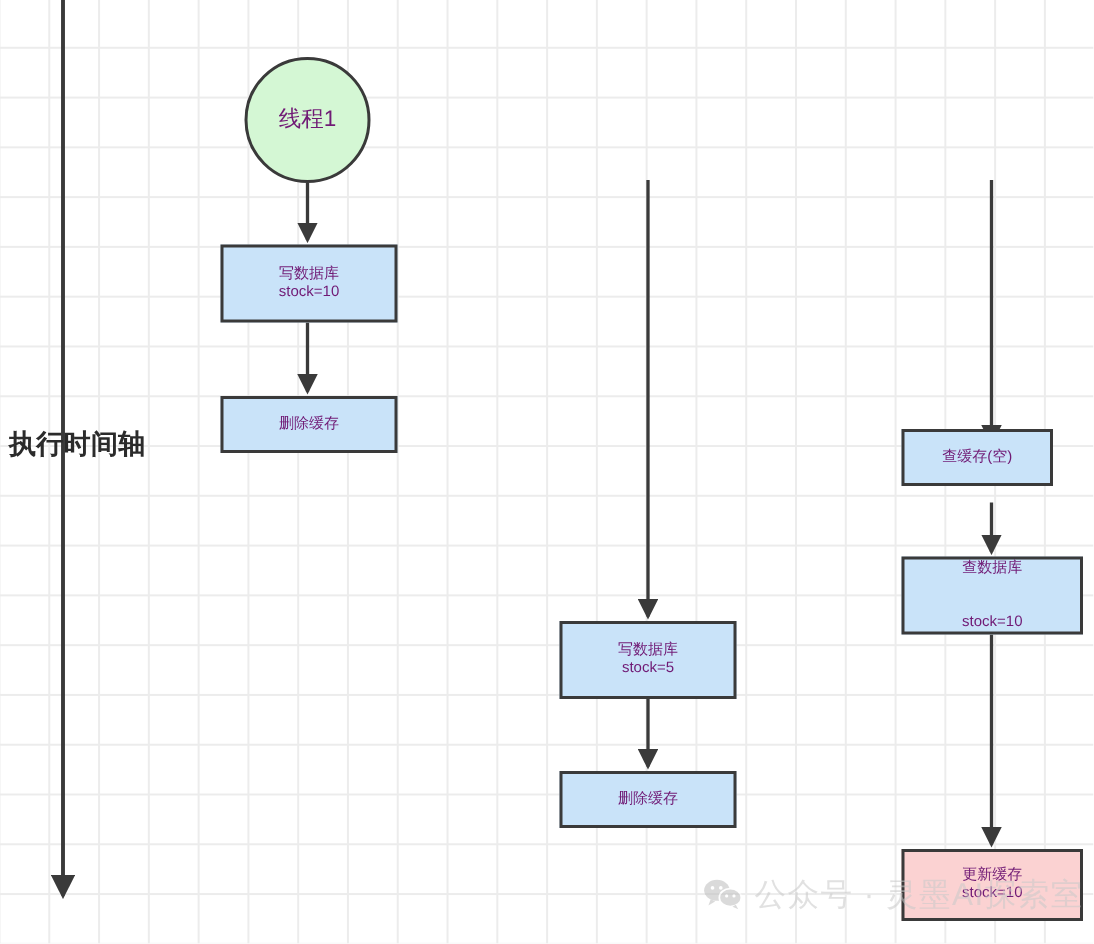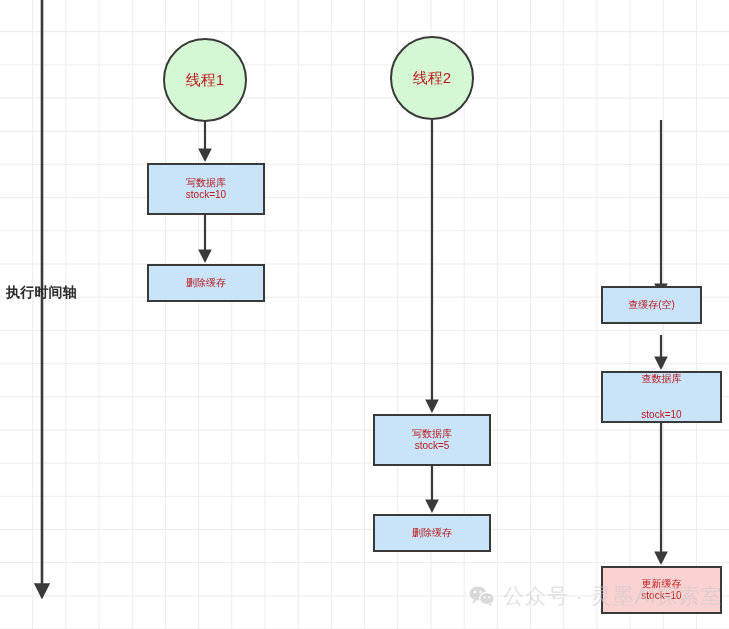--- a/index.html
+++ b/index.html
@@ -35,21 +35,21 @@
   }
   
   .node {
     position: absolute;
     box-sizing: border-box;
     display: flex;
     flex-direction: column;
     align-items: center;
     justify-content: center;
     text-align: right;
-    color: #b91c1c;
+    color: #701a75;
     line-height: 1.22;
     white-space: pre;
   }
   .circle-node {
     border-radius: 50%;
     border: 2px solid #3a3a3a;
     background: #d4f7d4;
     font-size: 15px;
   }
   .box-node {
@@ -58,21 +58,21 @@
   }
   .box-blue { background: #c9e3f9; }
   .box-red  { background: #fbd2d2; }
   .node-line { display: block; }
 
   
   #timeline-label {
     position: absolute;
     left: 6px;
     top: 284px;
-    font-size: 14px;
+    font-size: 18px;
     font-weight: bold;
     color: #2b2b2b;
     letter-spacing: 0.2px;
     white-space: nowrap;
   }
 
   
   #watermark {
     position: absolute;
     left: 469px;
@@ -136,23 +136,20 @@
 
   <div class="node box-node box-blue" style="left:147px; top:163px; width:118px; height:52px;">
     <span class="node-line">写数据库</span>
     <span class="node-line">stock=10</span>
   </div>
 
   <div class="node box-node box-blue" style="left:147px; top:264px; width:118px; height:38px;">
     <span class="node-line">删除缓存</span>
   </div>
 
-  <div class="node circle-node" style="left:390px; top:36px; width:84px; height:84px;">
-    <span class="node-line">线程2</span>
-  </div>
 
   <div class="node box-node box-blue" style="left:373px; top:414px; width:118px; height:52px;">
     <span class="node-line">写数据库</span>
     <span class="node-line">stock=5</span>
   </div>
 
   <div class="node box-node box-blue" style="left:373px; top:514px; width:118px; height:38px;">
     <span class="node-line">删除缓存</span>
   </div>
 

